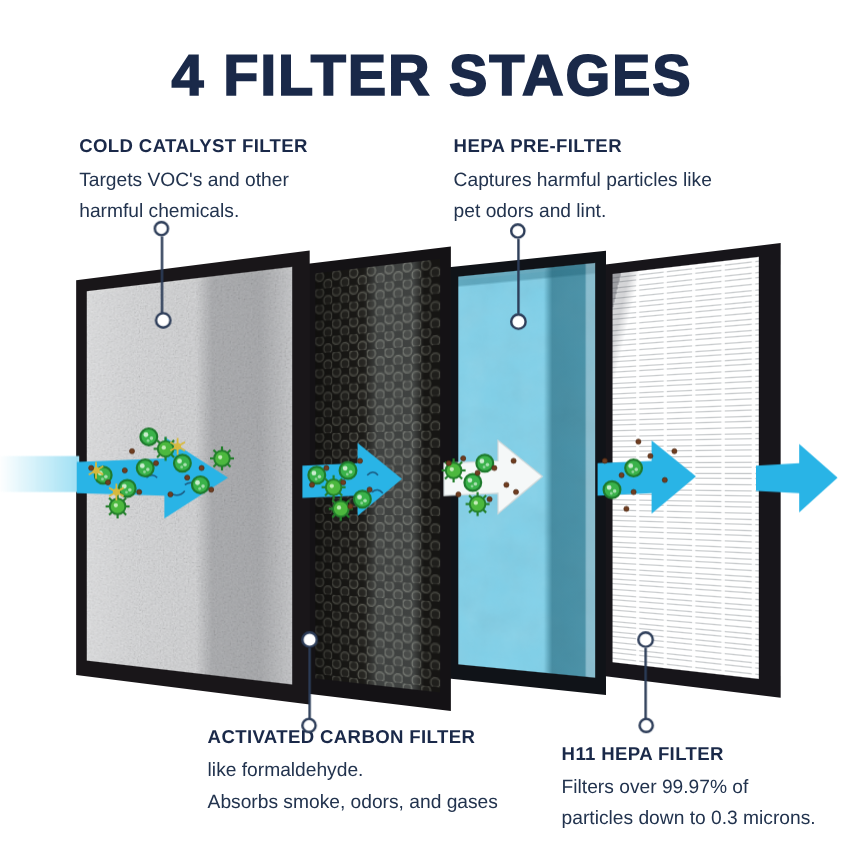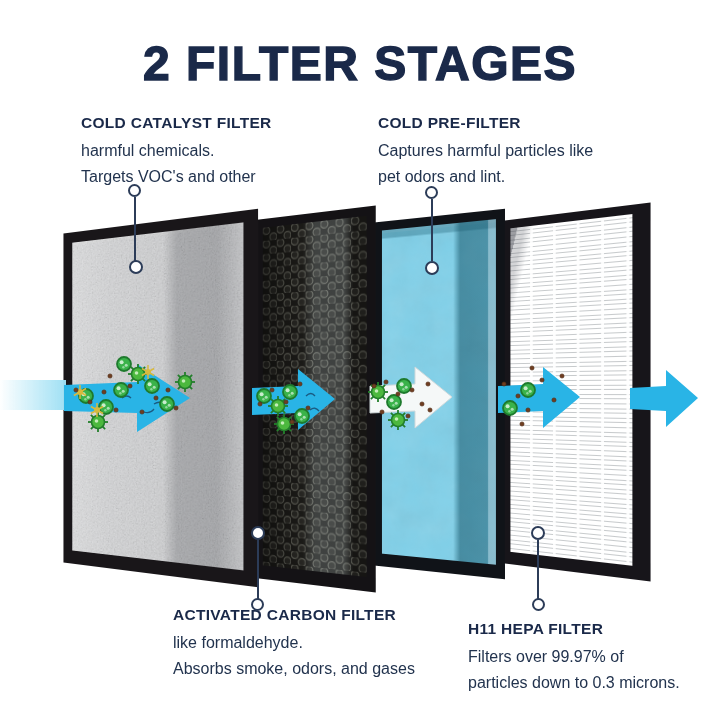--- a/index.html
+++ b/index.html
@@ -124,21 +124,21 @@
         <line x1="-6.1" y1="-3.5" x2="6.1" y2="3.5"></line>
         <line x1="-6.1" y1="3.5" x2="6.1" y2="-3.5"></line>
         <circle r="2.2"></circle>
       </g>
       <g id="bdot">
           <circle r="2.1" fill="#6f3d20" stroke="#4e2a14" stroke-width="0.6"></circle>
         </g>
     </defs>
   </svg>
 
-  <div id="title">2 FILTER STAGES</div>
+  <div id="title">4 FILTER STAGES</div>
 
   <div class="panel" id="p1">
     <svg class="fillsvg" preserveAspectRatio="none">
       <filter id="noise1">
           <feTurbulence type="fractalNoise" baseFrequency="0.65" numOctaves="2" seed="7" stitchTiles="stitch"></feTurbulence>
           <feColorMatrix type="saturate" values="0"></feColorMatrix>
         </filter>
       <rect width="100%" height="100%" filter="url(#noise1)" opacity="0.55"></rect>
     </svg>
     <div class="overlay"></div>
@@ -270,30 +270,30 @@
   <div class="marker big" style="left:425px;top:261px"></div>
 
   <div class="marker big" style="left:251px;top:526px"></div>
   <div class="cline" style="left:257px;top:540px;height:60px"></div>
   <div class="marker" style="left:251px;top:598px"></div>
 
   <div class="marker big" style="left:531px;top:526px"></div>
   <div class="cline" style="left:537px;top:540px;height:60px"></div>
   <div class="marker" style="left:532px;top:598px"></div>
 
-  <div class="callout" style="left:81px;top:114px;width:240px">
+  <div class="callout" style="left:66px;top:114px;width:240px">
     <div class="co-head">COLD CATALYST FILTER</div>
     <div class="co-body">
+      <span class="ln">Targets VOC's and other</span>
       <span class="ln">harmful chemicals.</span>
-      <span class="ln">Targets VOC's and other</span>
     </div>
   </div>
 
   <div class="callout" style="left:378px;top:114px;width:260px">
-    <div class="co-head">COLD PRE-FILTER</div>
+    <div class="co-head">HEPA PRE-FILTER</div>
     <div class="co-body">
       <span class="ln">Captures harmful particles like</span>
       <span class="ln">pet odors and lint.</span>
     </div>
   </div>
 
   <div class="callout" style="left:173px;top:606px;width:280px">
     <div class="co-head">ACTIVATED CARBON FILTER</div>
     <div class="co-body">
       <span class="ln">like formaldehyde.</span>

